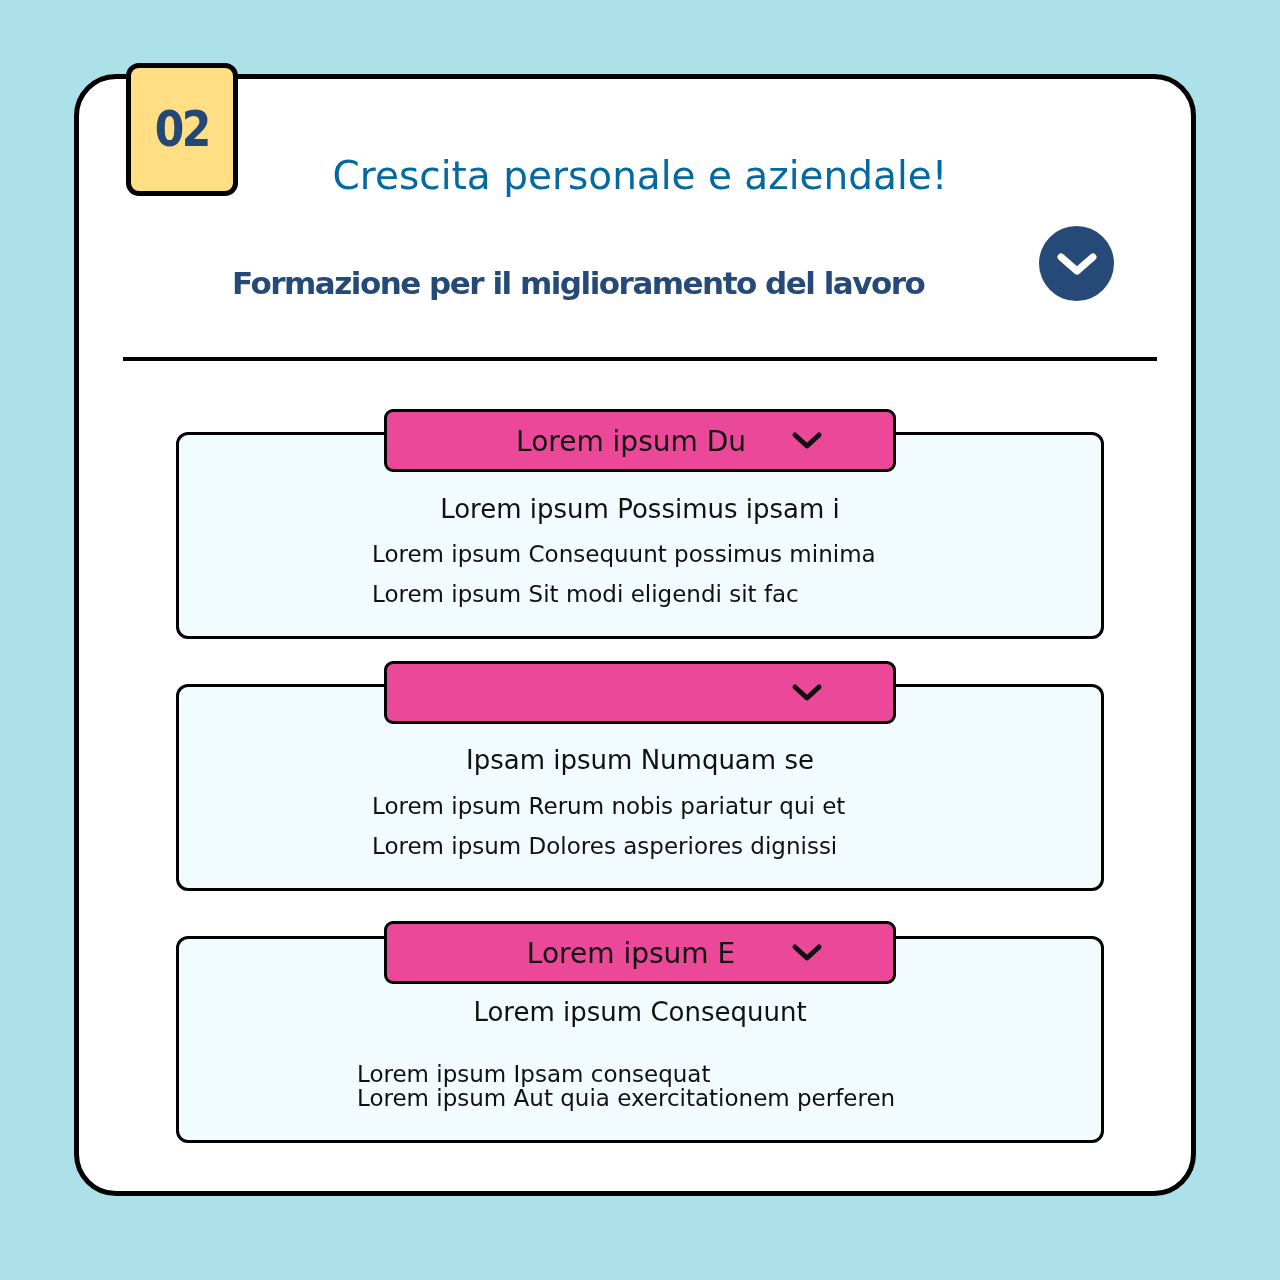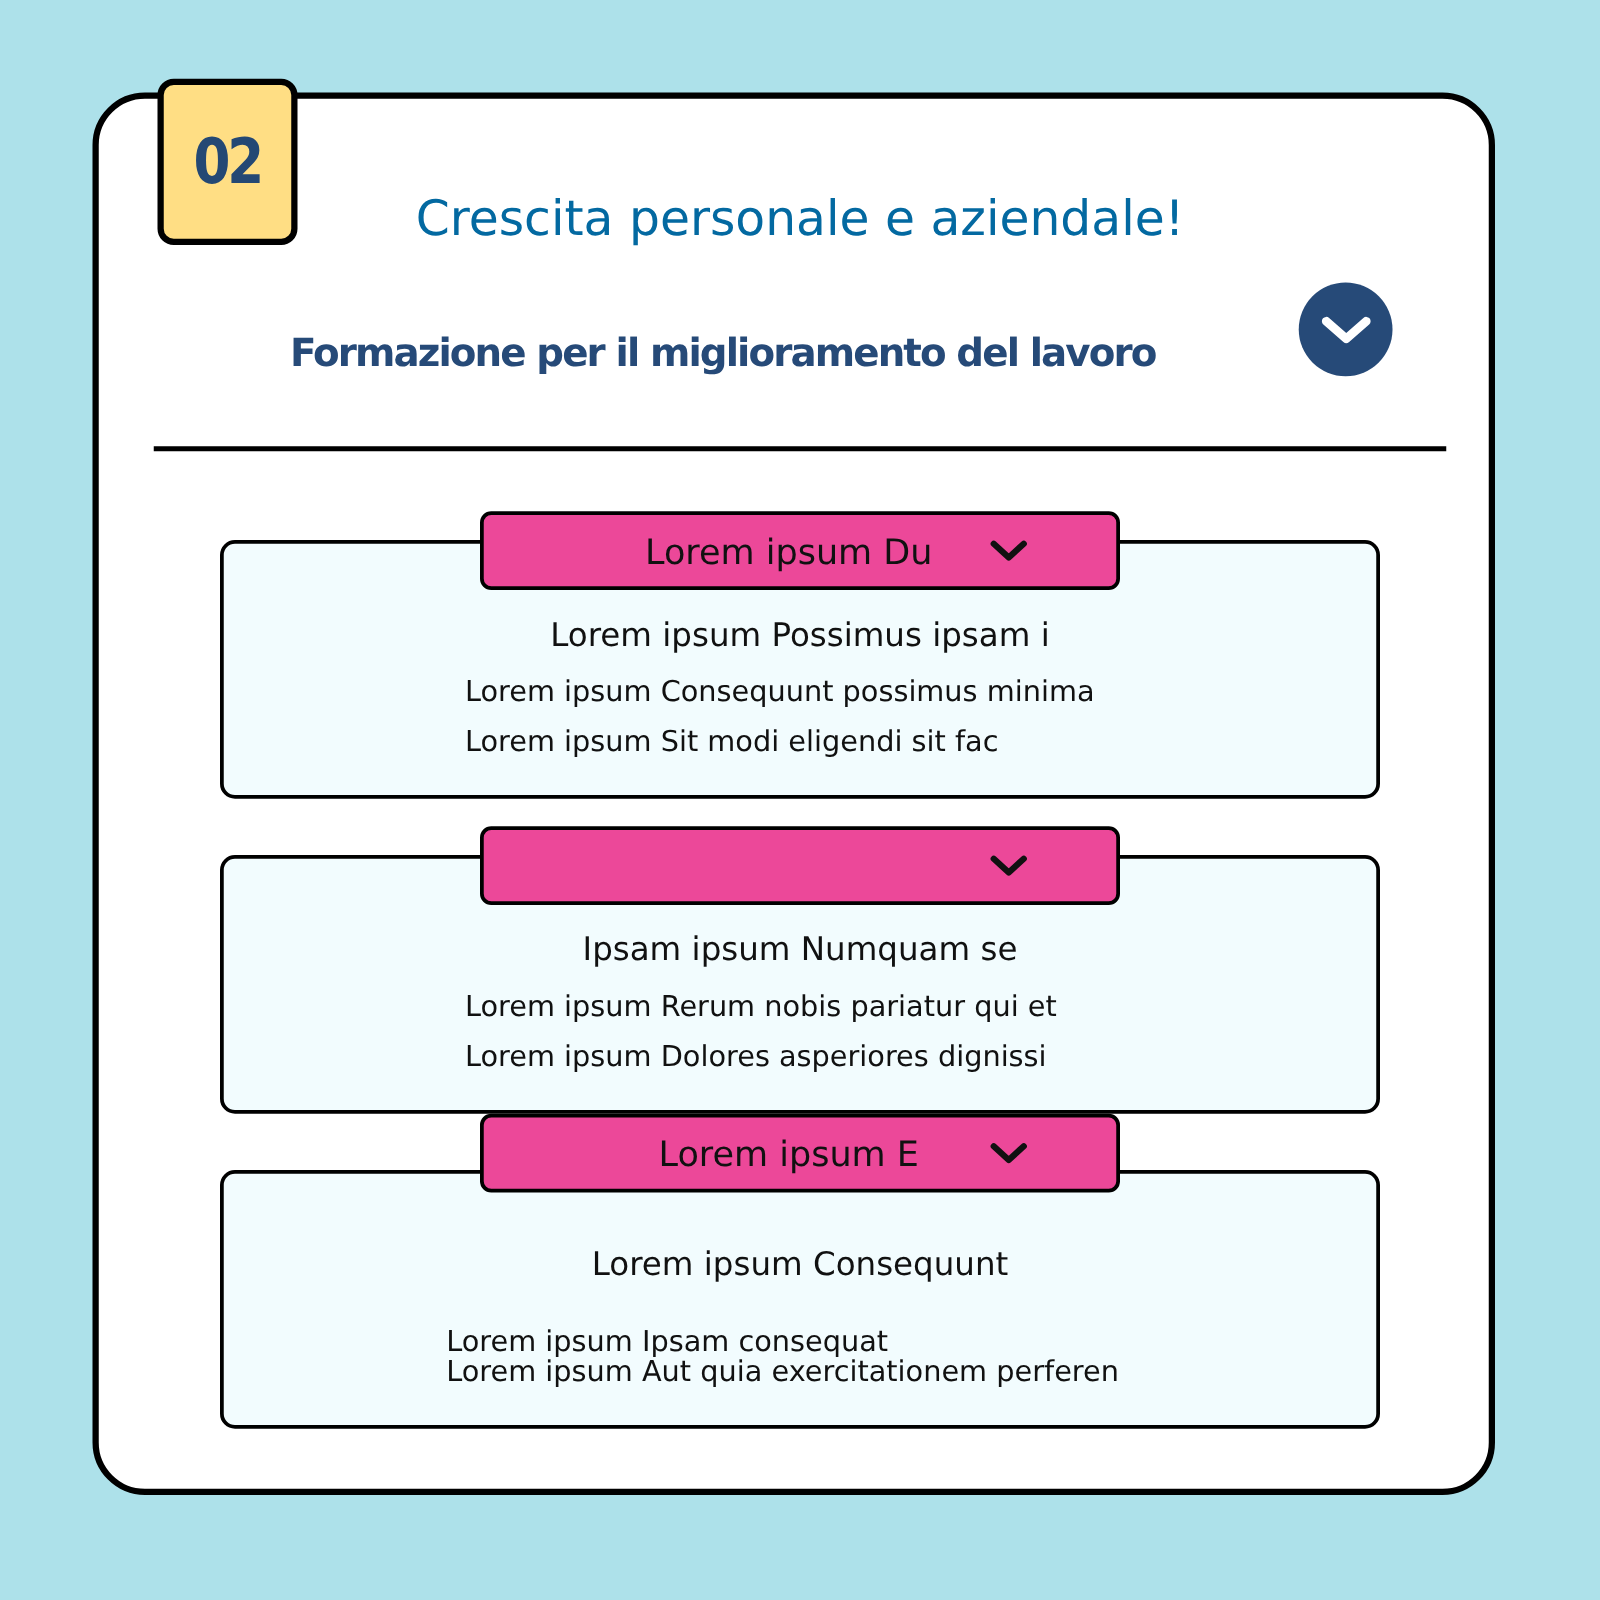--- a/index.html
+++ b/index.html
@@ -91,21 +91,21 @@
 <div class="tab" style="top:661px;">
   <svg class="tab-chevron" width="34" height="22" viewBox="0 0 34 22">
     <polyline points="5,5 17,16 29,5" fill="none" stroke="#111" stroke-width="5" stroke-linecap="round" stroke-linejoin="round"></polyline>
   </svg>
 </div>
 <div class="panel-head" style="top:745px;">Ipsam ipsum Numquam se</div>
 <div class="panel-line" style="left:372px; top:793px;">Lorem ipsum Rerum nobis pariatur qui et</div>
 <div class="panel-line" style="left:372px; top:833px;">Lorem ipsum Dolores asperiores dignissi</div>
 
 <div class="panel" style="top:936px;"></div>
-<div class="tab" style="top:891px;padding-left:21px;">
+<div class="tab" style="top:921px;padding-left:21px;">
   <div class="tab-label">Lorem ipsum E</div>
   <svg class="tab-chevron" width="34" height="22" viewBox="0 0 34 22">
     <polyline points="5,5 17,16 29,5" fill="none" stroke="#111" stroke-width="5" stroke-linecap="round" stroke-linejoin="round"></polyline>
   </svg>
 </div>
 <div class="panel-head" style="top:997px;">Lorem ipsum Consequunt</div>
 <div class="panel-line" style="left:357px; top:1045px;margin-top:16px;">Lorem ipsum Ipsam consequat</div>
 <div class="panel-line" style="left:357px; top:1085px;">Lorem ipsum Aut quia exercitationem perferen</div>
 
 </body></html>

